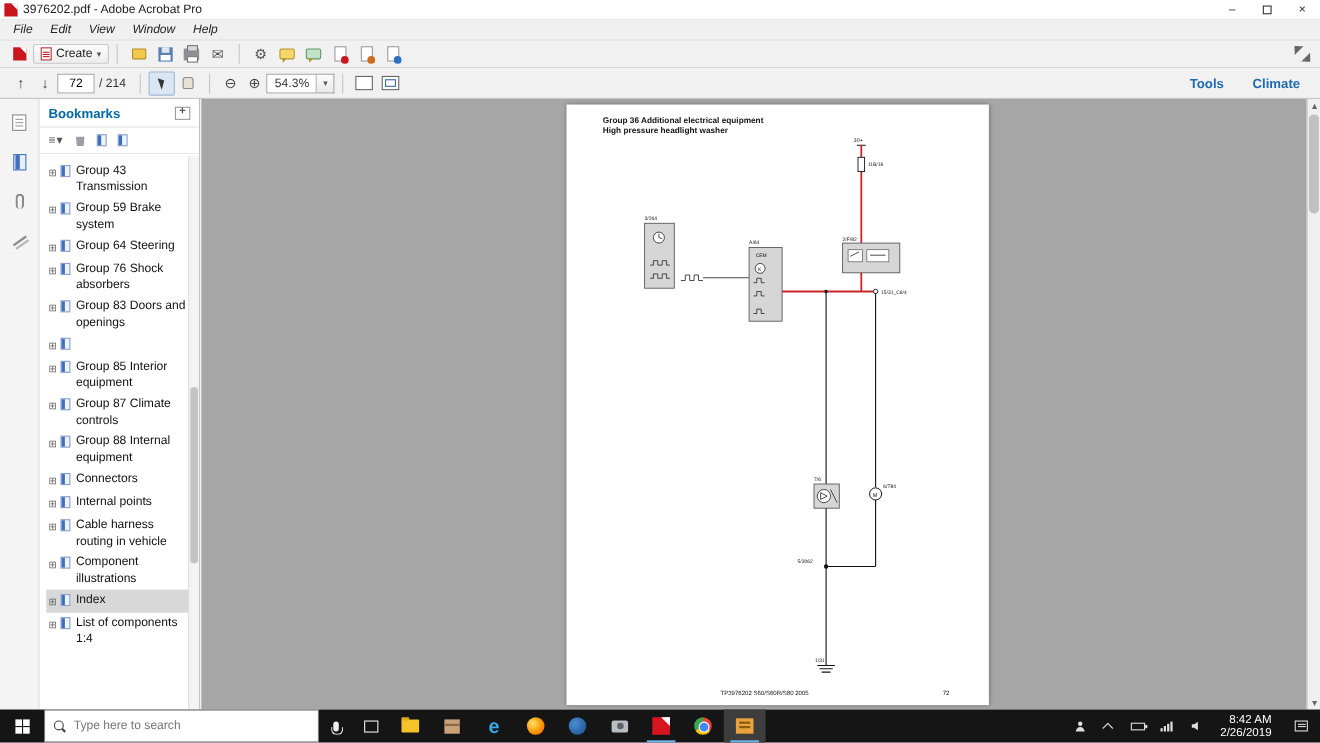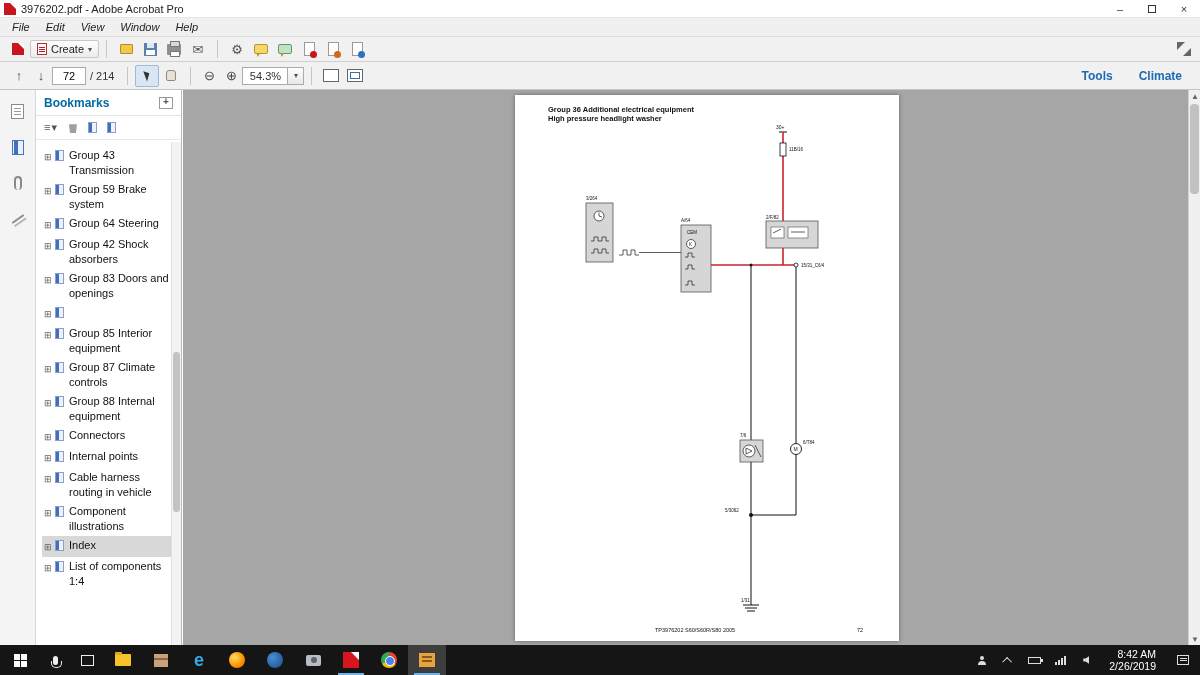--- a/index.html
+++ b/index.html
@@ -281,21 +281,21 @@
           <span class="bm-label">Group 59 Brake system</span>
         </div>
       <div class="bm-row">
           <span class="expander">⊞</span>
           <span class="bm-glyph"></span>
           <span class="bm-label">Group 64 Steering</span>
         </div>
       <div class="bm-row">
           <span class="expander">⊞</span>
           <span class="bm-glyph"></span>
-          <span class="bm-label">Group 42 Shock absorbers</span>
+          <span class="bm-label">Group 76 Shock absorbers</span>
         </div>
       <div class="bm-row">
           <span class="expander">⊞</span>
           <span class="bm-glyph"></span>
           <span class="bm-label">Group 83 Doors and openings</span>
         </div>
       <div class="bm-row">
           <span class="expander">⊞</span>
           <span class="bm-glyph"></span>
         </div>
@@ -438,20 +438,24 @@
 
 <div class="taskbar">
   <div class="start">
     <span class="winlogo">
         <span></span>
         <span></span>
         <span></span>
         <span></span>
       </span>
   </div>
+  <div class="searchbox">
+    <span class="mag"></span>
+    <input placeholder="Type here to search" style="">
+  </div>
   <div class="mic">
       <span class="mic-shape"></span>
     </div>
   <div class="taskview">
       <span class="tv-shape"></span>
     </div>
 
   <div class="tb-app">
       <span class="folder"></span>
     </div>

